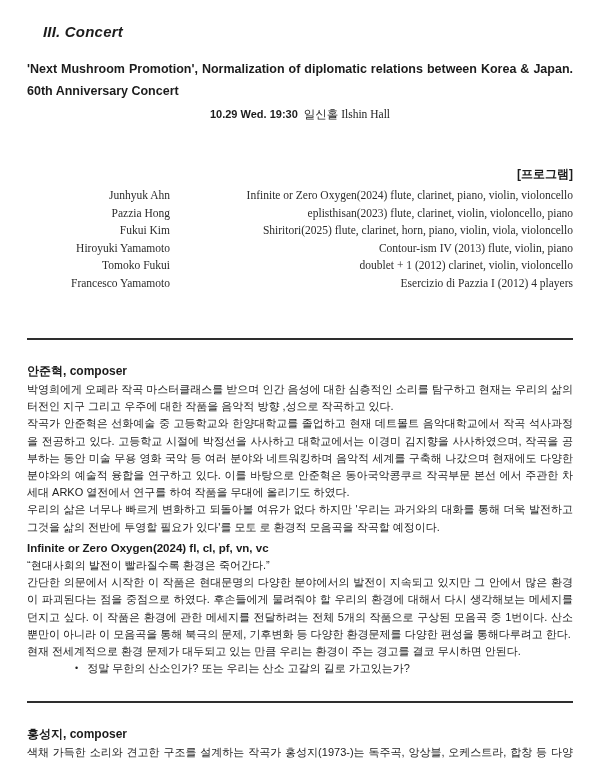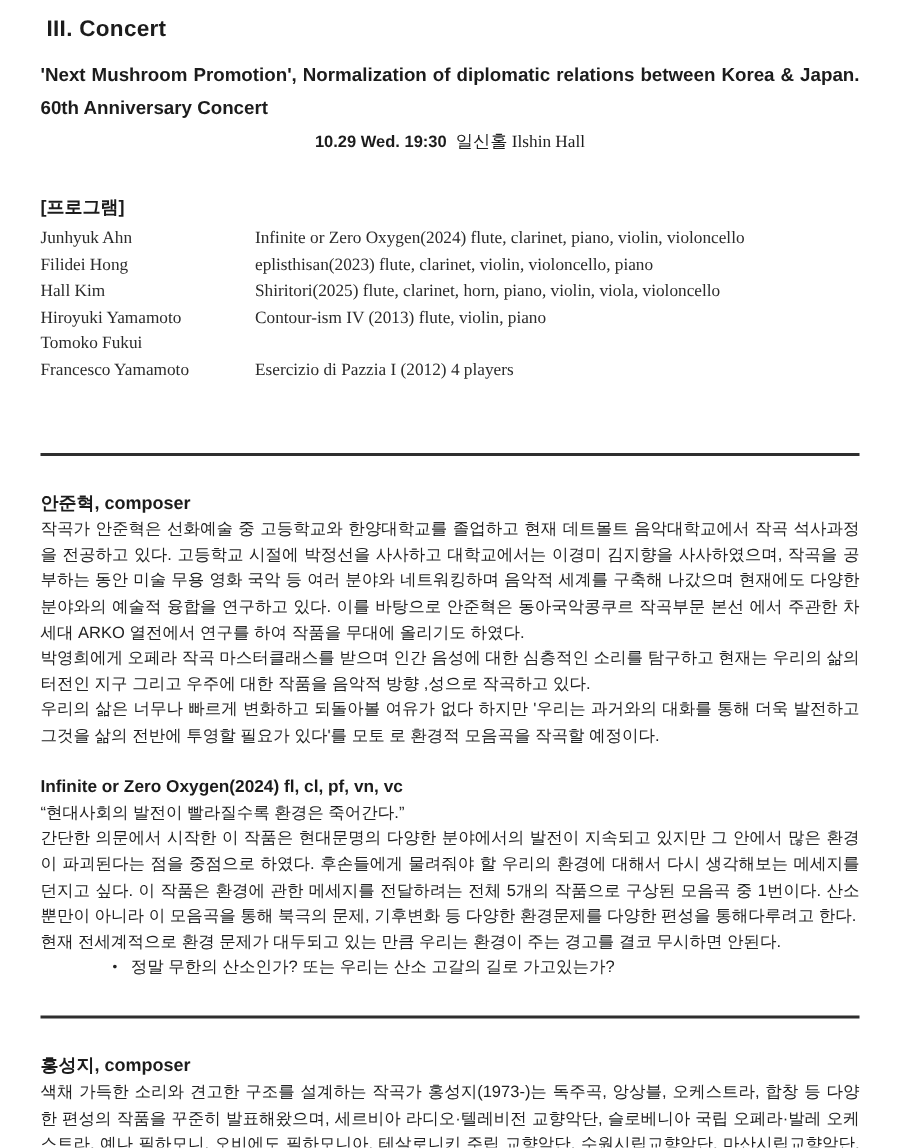--- a/index.html
+++ b/index.html
@@ -6,43 +6,43 @@
   body {
     width: 600px; height: 765px; overflow: hidden;
     font-family: "Liberation Sans", sans-serif;
     color: #1c1c1c;
     -webkit-font-smoothing: antialiased;
   }
   .page { padding: 6px 27px 0 27px; }
 
   .h-title {
     font-size: 15px; font-weight: bold; line-height: 20px;
-    letter-spacing: 0.2px; margin: 4px;
+    letter-spacing: 0.2px; margin: 16px; font-style: italic;
   }
   .h-sub {
     margin: 9px 0 0 0;
     font-size: 12.5px; font-weight: bold; line-height: 22px;
     text-align: justify;
   }
   .dateline { margin-top: 5px; font-size: 11px; line-height: 15px; text-align: center; }
   .dateline .dt { font-weight: bold; }
   .dateline .venue {
     font-family: "Liberation Serif", serif;
     font-weight: normal; font-size: 11.5px; margin-left: 6px;
   }
 
   .program-label {
-    margin-top: 27px;
-    font-size: 12px; font-weight: bold; line-height: 16px;
+    margin-top: 44px;
+    font-size: 12px; font-weight: bold; line-height: 16px; text-align: right;
   }
   .program-list { margin-top: 5px; }
   .program-row {
     display: flex; align-items: baseline;
     font-family: "Liberation Serif", serif;
-    font-size: 11.5px; line-height: 17.5px; color: #2b2b2b;
+    font-size: 11.5px; line-height: 17.5px; color: #2b2b2b; text-align: right;
   }
   .program-row .composer-name { width: 143px; flex: 0 0 143px; }
   .program-row .work-title { flex: 1; }
 
   .divider {
     border: none; border-top: 2px solid #2e2e2e;
     margin: 0; height: 0;
   }
   .divider-1 { margin-top: 46px; }
   .divider-2 { margin-top: 23px; }
@@ -50,21 +50,21 @@
   .bio-heading {
     margin: 23px 0 0 0;
     font-size: 12px; font-weight: bold; line-height: 17px;
   }
   .bio-text p {
     margin: 0; font-size: 11px; line-height: 17.2px;
     text-align: justify; color: #222222;
   }
   .bio-text { margin-top: 1px; }
 
-  .work-note { margin-top: 17px; }
+  .work-note { margin-top: 4px; }
   .work-note-title {
     margin: 0; font-size: 11.5px; font-weight: bold; line-height: 17.2px;
   }
   .work-note p {
     margin: 0; font-size: 11px; line-height: 17.2px;
     text-align: justify; color: #222222;
   }
   .bullet-list { margin: 0; padding: 0 0 0 48px; list-style: none; }
   .bullet-list li {
     font-size: 11px; line-height: 17.2px; color: #222222;
@@ -88,47 +88,48 @@
   </div>
 
   <div class="program-label">[프로그램]</div>
 
   <div class="program-list">
     <div class="program-row">
       <span class="composer-name">Junhyuk Ahn</span>
       <span class="work-title">Infinite or Zero Oxygen(2024) flute, clarinet, piano, violin, violoncello</span>
     </div>
     <div class="program-row">
-      <span class="composer-name">Filidei Hong</span>
+      <span class="composer-name">Pazzia Hong</span>
       <span class="work-title">eplisthisan(2023) flute, clarinet, violin, violoncello, piano</span>
     </div>
     <div class="program-row">
-      <span class="composer-name">Hall Kim</span>
+      <span class="composer-name">Fukui Kim</span>
       <span class="work-title">Shiritori(2025) flute, clarinet, horn, piano, violin, viola, violoncello</span>
     </div>
     <div class="program-row">
       <span class="composer-name">Hiroyuki Yamamoto</span>
       <span class="work-title">Contour-ism IV (2013) flute, violin, piano</span>
     </div>
     <div class="program-row">
       <span class="composer-name">Tomoko Fukui</span>
+      <span class="work-title">doublet + 1 (2012) clarinet, violin, violoncello</span>
     </div>
     <div class="program-row">
       <span class="composer-name">Francesco Yamamoto</span>
       <span class="work-title">Esercizio di Pazzia I (2012) 4 players</span>
     </div>
   </div>
 
   <hr class="divider divider-1">
 
   <section>
     <h3 class="bio-heading">안준혁, composer</h3>
     <div class="bio-text">
+      <p>박영희에게 오페라 작곡 마스터클래스를 받으며 인간 음성에 대한 심층적인 소리를 탐구하고 현재는 우리의 삶의 터전인 지구 그리고 우주에 대한 작품을 음악적 방향 ,성으로 작곡하고 있다.</p>
       <p>작곡가 안준혁은 선화예술 중 고등학교와 한양대학교를 졸업하고 현재 데트몰트 음악대학교에서 작곡 석사과정을 전공하고 있다. 고등학교 시절에 박정선을 사사하고 대학교에서는 이경미 김지향을 사사하였으며, 작곡을 공부하는 동안 미술 무용 영화 국악 등 여러 분야와 네트워킹하며 음악적 세계를 구축해 나갔으며 현재에도 다양한 분야와의 예술적 융합을 연구하고 있다. 이를 바탕으로 안준혁은 동아국악콩쿠르 작곡부문 본선 에서 주관한 차세대 ARKO 열전에서 연구를 하여 작품을 무대에 올리기도 하였다.</p>
-      <p>박영희에게 오페라 작곡 마스터클래스를 받으며 인간 음성에 대한 심층적인 소리를 탐구하고 현재는 우리의 삶의 터전인 지구 그리고 우주에 대한 작품을 음악적 방향 ,성으로 작곡하고 있다.</p>
       <p>우리의 삶은 너무나 빠르게 변화하고 되돌아볼 여유가 없다 하지만 '우리는 과거와의 대화를 통해 더욱 발전하고 그것을 삶의 전반에 투영할 필요가 있다'를 모토 로 환경적 모음곡을 작곡할 예정이다.</p>
     </div>
 
     <div class="work-note">
       <h4 class="work-note-title">Infinite or Zero Oxygen(2024) fl, cl, pf, vn, vc</h4>
       <p>“현대사회의 발전이 빨라질수록 환경은 죽어간다.”</p>
       <p>간단한 의문에서 시작한 이 작품은 현대문명의 다양한 분야에서의 발전이 지속되고 있지만 그 안에서 많은 환경이 파괴된다는 점을 중점으로 하였다. 후손들에게 물려줘야 할 우리의 환경에 대해서 다시 생각해보는 메세지를 던지고 싶다. 이 작품은 환경에 관한 메세지를 전달하려는 전체 5개의 작품으로 구상된 모음곡 중 1번이다. 산소 뿐만이 아니라 이 모음곡을 통해 북극의 문제, 기후변화 등 다양한 환경문제를 다양한 편성을 통해다루려고 한다.</p>
       <p>현재 전세계적으로 환경 문제가 대두되고 있는 만큼 우리는 환경이 주는 경고를 결코 무시하면 안된다.</p>
       <ul class="bullet-list">
         <li>정말 무한의 산소인가? 또는 우리는 산소 고갈의 길로 가고있는가?</li>

